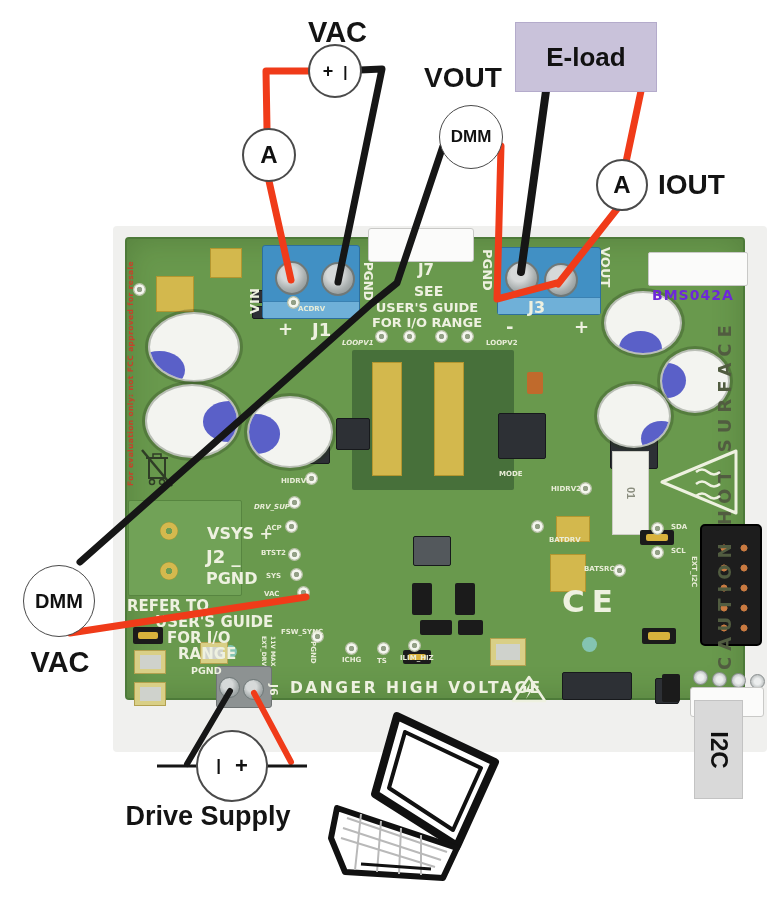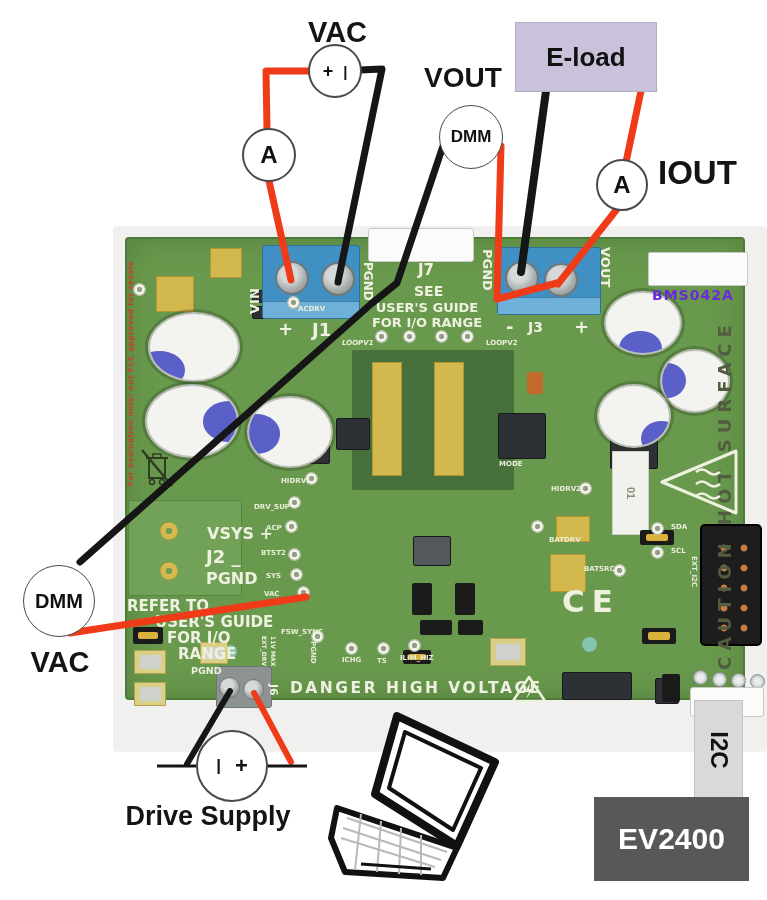--- a/index.html
+++ b/index.html
@@ -204,21 +204,21 @@
   <div class="sk vtext" style="left:362px;top:262px;height:52px;font-size:12px;">PGND</div>
   <div class="sk vtext" style="left:481px;top:249px;height:66px;font-size:13px;">PGND</div>
   <div class="sk vtext" style="left:599px;top:247px;height:70px;font-size:13px;">VOUT</div>
 
   <div class="sk" style="left:418px;top:263px;font-size:15px;">J7</div>
   <div class="sk" style="left:414px;top:284px;font-size:14px;">SEE</div>
   <div class="sk" style="left:363px;top:301px;width:128px;text-align:center;font-size:13px;">USER'S GUIDE</div>
   <div class="sk" style="left:361px;top:316px;width:132px;text-align:center;font-size:13px;">FOR I/O RANGE</div>
 
   <div class="sk" style="left:506px;top:318px;font-size:18px;">-</div>
-  <div class="sk" style="left:528px;top:320px;font-size:14px;">J3</div>
+  <div class="sk" style="left:528px;top:300px;font-size:16px;">J3</div>
   <div class="sk" style="left:574px;top:318px;font-size:18px;">+</div>
 
   <div class="sk" style="left:207px;top:526px;font-size:16px;">VSYS +</div>
   <div class="sk" style="left:206px;top:548px;font-size:18px;">J2 _</div>
   <div class="sk" style="left:206px;top:571px;font-size:16px;">PGND</div>
 
   <div class="sk" style="left:127px;top:599px;font-size:15px;">REFER TO</div>
   <div class="sk" style="left:155px;top:615px;font-size:15px;">USER'S GUIDE</div>
   <div class="sk" style="left:167px;top:631px;font-size:15px;">FOR I/O</div>
   <div class="sk" style="left:178px;top:647px;font-size:15px;">RANGE</div>
@@ -249,34 +249,34 @@
     <circle cx="13" cy="36" r="2.5" fill="none" stroke="#2f3d26" stroke-width="1.5"></circle>
     <circle cx="23" cy="36" r="2.5" fill="none" stroke="#2f3d26" stroke-width="1.5"></circle>
     <line x1="3" y1="4" x2="33" y2="40" stroke="#2f3d26" stroke-width="2.5"></line>
   </svg>
 
   <div id="tiny-layer" class="abs" style="left:0;top:0;width:767px;height:900px;z-index:9;pointer-events:none;">
       <span class="tiny" style="left: 298px; top: 306px;">ACDRV</span>
       <span class="tiny" style="left: 342px; top: 340px; font-style: italic;">LOOPV1</span>
       <span class="tiny" style="left: 486px; top: 340px;">LOOPV2</span>
       <span class="tiny" style="left: 281px; top: 478px;">HIDRV1</span>
-      <span class="tiny" style="left: 254px; top: 504px;">DRV_SUP</span>
+      <span class="tiny" style="left: 254px; top: 504px; font-style: italic;">DRV_SUP</span>
       <span class="tiny" style="left: 266px; top: 525px;">ACP</span>
       <span class="tiny" style="left: 261px; top: 550px;">BTST2</span>
       <span class="tiny" style="left: 266px; top: 573px;">SYS</span>
       <span class="tiny" style="left: 264px; top: 591px;">VAC</span>
       <span class="tiny" style="left: 281px; top: 629px;">FSW_SYNC</span>
       <span class="tiny vtext" style="left: 309px; top: 641px;">PGND</span>
       <span class="tiny" style="left: 342px; top: 657px;">ICHG</span>
       <span class="tiny" style="left: 377px; top: 658px;">TS</span>
       <span class="tiny" style="left: 400px; top: 655px;">ILIM_HIZ</span>
       <span class="tiny" style="left: 549px; top: 537px;">BATDRV</span>
       <span class="tiny" style="left: 584px; top: 566px;">BATSRC</span>
       <span class="tiny" style="left: 551px; top: 486px;">HIDRV2</span>
-      <span class="tiny" style="left: 499px; top: 461px;">MODE</span>
+      <span class="tiny" style="left: 499px; top: 471px;">MODE</span>
       <span class="tiny" style="left: 671px; top: 524px;">SDA</span>
       <span class="tiny" style="left: 671px; top: 548px;">SCL</span>
       <span class="tiny vtext" style="left: 690px; top: 556px;">EXT_I2C</span>
       <div class="tp" style="left: 287px; top: 296px;"></div>
       <div class="tp" style="left: 375px; top: 330px;"></div>
       <div class="tp" style="left: 403px; top: 330px;"></div>
       <div class="tp" style="left: 435px; top: 330px;"></div>
       <div class="tp" style="left: 461px; top: 330px;"></div>
       <div class="tp" style="left: 305px; top: 472px;"></div>
       <div class="tp" style="left: 288px; top: 496px;"></div>
@@ -327,40 +327,37 @@
     <span class="t">DMM</span>
   </div>
 
   <div class="eload">
     <span>E-load</span>
   </div>
 
   <div class="meter" style="left:596px;top:159px;width:52px;height:52px;font-size:24px;">
     <span class="t">A</span>
   </div>
-  <div class="biglbl" style="left:658px;top:154px;width:100px;font-size:33px;">IOUT</div>
+  <div class="biglbl" style="left:658px;top:169px;width:100px;font-size:28px;">IOUT</div>
 
   <div class="meter" style="left:23px;top:565px;width:72px;height:72px;font-size:20px;border-width:1.8px;">
     <span class="t">DMM</span>
   </div>
   <div class="biglbl" style="left:12px;top:646px;width:96px;text-align:center;font-size:29px;">VAC</div>
 
   <div class="meter" style="left:196px;top:730px;width:72px;height:72px;gap:14px;border-width:2px;">
     <span class="t" style="font-size:17px;">|</span>
     <span class="t" style="font-size:22px;">+</span>
   </div>
   <div class="biglbl" style="left:98px;top:801px;width:220px;text-align:center;font-size:27px;">
     <div>Drive Supply</div>
   </div>
 
   <div class="i2cbar">
     <span>I2C</span>
-  </div>
-  <div class="ev2400">
-    <span>EV2400</span>
   </div>
 
   <svg class="laptop" width="192" height="206" viewBox="0 0 192 206">
     <polygon points="72,30 170,76 132,160 50,108" fill="#ffffff" stroke="#111" stroke-width="8" stroke-linejoin="round"></polygon>
     <polygon points="80,46 156,82 128,144 64,102" fill="#ffffff" stroke="#111" stroke-width="4" stroke-linejoin="round"></polygon>
     <polygon points="12,122 132,162 118,192 20,186 6,152" fill="#ffffff" stroke="#111" stroke-width="6" stroke-linejoin="round"></polygon>
     <path d="M22,132 L122,166 M18,142 L116,174 M16,152 L110,181" stroke="#b9b9b9" stroke-width="2" fill="none"></path>
     <path d="M36,128 L30,184 M56,135 L52,186 M76,142 L74,188 M96,149 L96,189" stroke="#b9b9b9" stroke-width="2" fill="none"></path>
     <line x1="36" y1="178" x2="106" y2="183" stroke="#111" stroke-width="3"></line>
   </svg>

